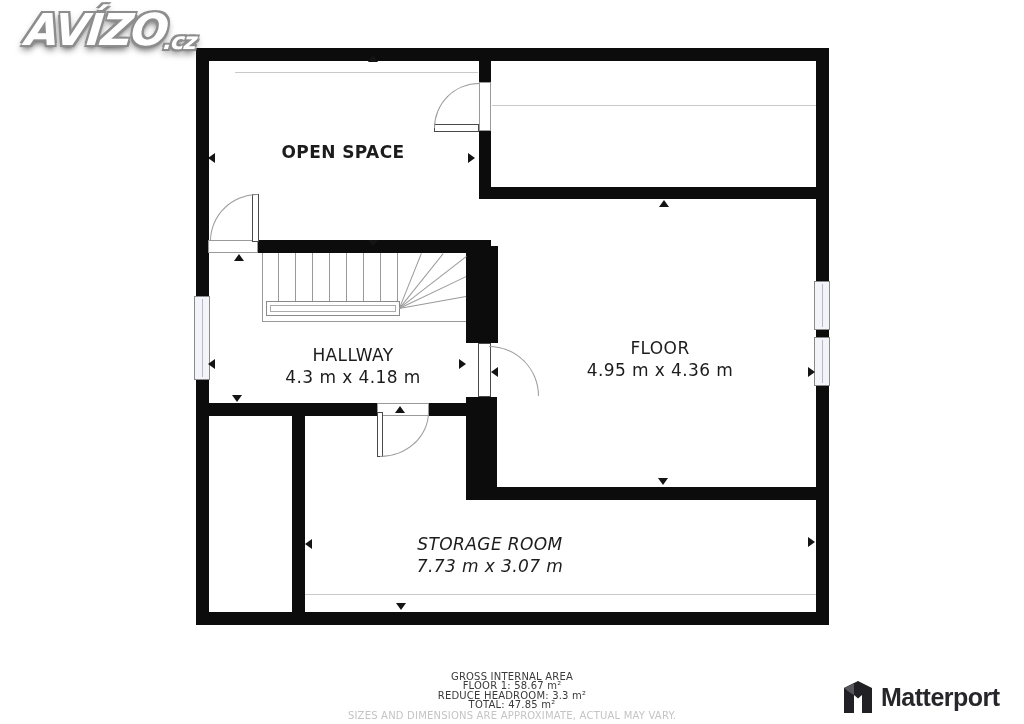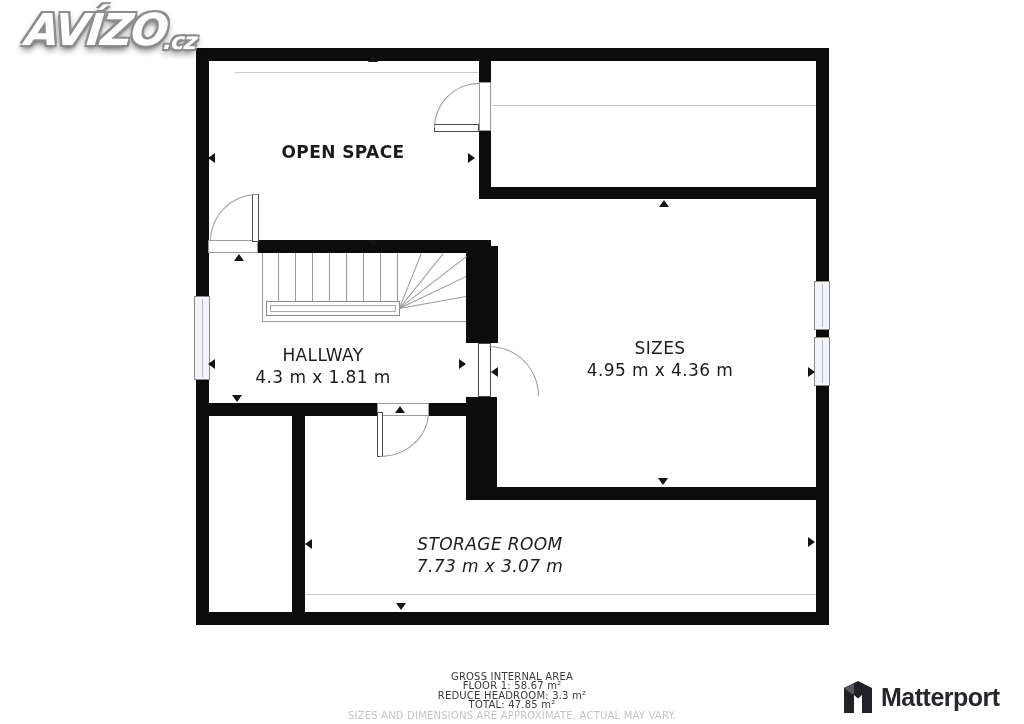--- a/index.html
+++ b/index.html
@@ -113,26 +113,26 @@
   <div class="arr left" style="left:491px;top:367px;"></div>
   <div class="arr right" style="left:808px;top:367px;"></div>
   <div class="arr up" style="left:395px;top:406px;"></div>
   <div class="arr down" style="left:396px;top:603px;"></div>
   <div class="arr left" style="left:305px;top:539px;"></div>
   <div class="arr right" style="left:808px;top:537px;"></div>
 
   <div class="room-label" style="left:203px;top:141px;font-weight:bold;">
     <div>OPEN SPACE</div>
   </div>
-  <div class="room-label" style="left:183px;top:344px;">
+  <div class="room-label" style="left:213px;top:344px;">
     <div>HALLWAY</div>
-    <div>4.3 m x 1.81 m</div>
+    <div>4.3 m x 4.18 m</div>
   </div>
   <div class="room-label" style="left:520px;top:337px;">
-    <div>SIZES</div>
+    <div>FLOOR</div>
     <div>4.95 m x 4.36 m</div>
   </div>
   <div class="room-label" style="left:350px;top:533px;font-style:italic;">
     <div>STORAGE ROOM</div>
     <div>7.73 m x 3.07 m</div>
   </div>
 
   <div class="avizo"><span>AVÍZO</span><span class="cz">.cz</span></div>
 
   <div class="footer">

